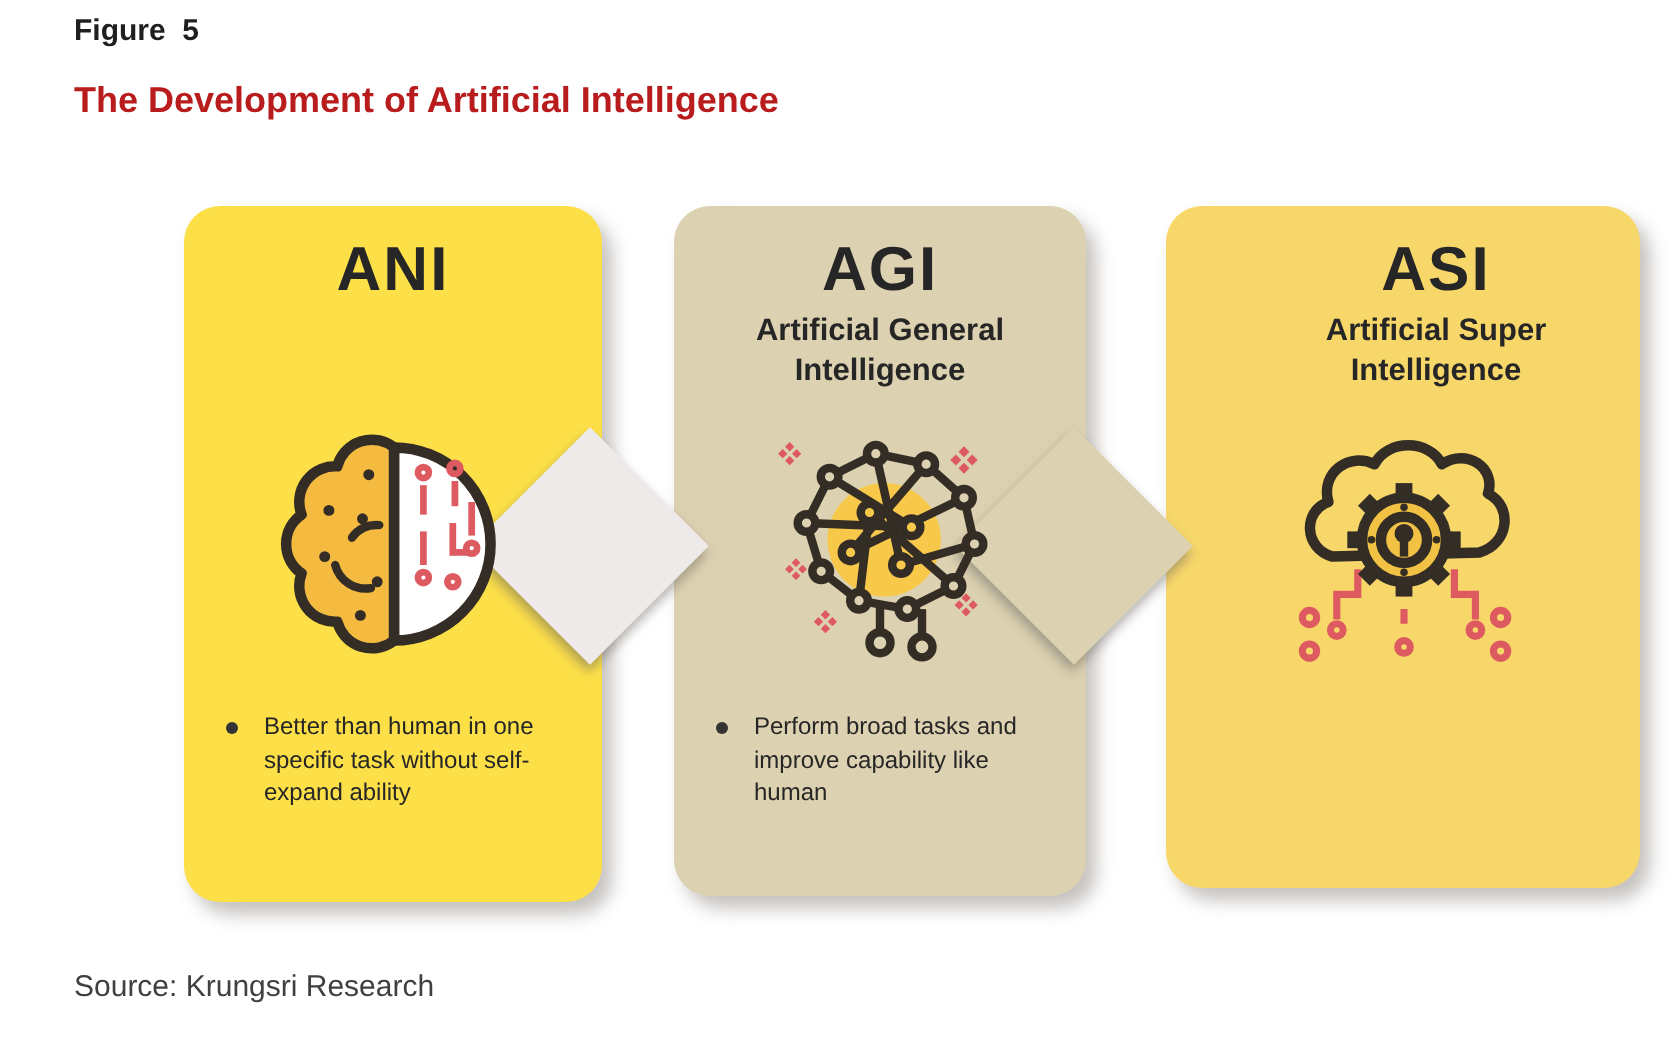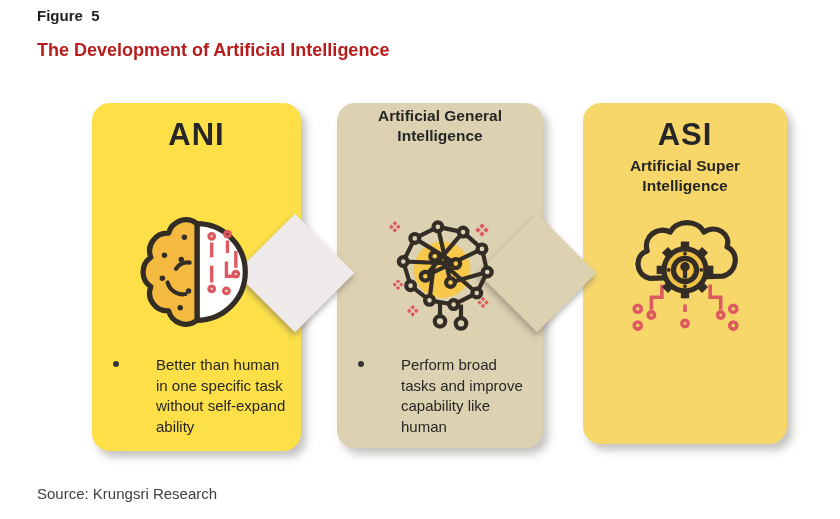--- a/index.html
+++ b/index.html
@@ -15,21 +15,21 @@
   .main-title{
     position:absolute;left:37px;top:40px;
     font-size:18px;font-weight:bold;color:#b91c1c;
   }
   .card{
     position:absolute;top:103px;border-radius:18px;
     box-shadow:5px 6px 9px rgba(125,118,110,0.45);
   }
   .card-ani{left:92px;width:209px;height:348px;background:#fde047;z-index:3;}
   .card-agi{left:337px;width:206px;height:345px;background:#DCD1B0;z-index:2;}
-  .card-asi{left:583px;width:204px;height:341px;background:#F8D76A;z-index:1;}
+  .card-asi{left:583px;width:204px;height:341px;background:#F8D76A;z-index:1;padding-left:33px;}
   .arrow-diamond{
     position:absolute;width:84px;height:84px;top:128px;right:-36px;
     transform:rotate(45deg);
     filter:drop-shadow(2px 3px 3px rgba(110,104,96,0.55));
   }
   .card-ani .arrow-diamond{background:#EDEAE9;}
   .card-agi .arrow-diamond{background:#DCD1B0;}
   .card-head{position:relative;text-align:center;z-index:5;}
   .card-abbr{
     font-size:31px;font-weight:bold;letter-spacing:1px;color:#262626;
@@ -44,21 +44,21 @@
     width:126px;height:126px;z-index:5;
   }
   .bullet-row{
     position:absolute;top:252px;left:21px;right:12px;
     display:flex;gap:13px;align-items:flex-start;z-index:5;
   }
   .bullet-dot{
     width:6px;height:6px;border-radius:50%;background:#333;flex:0 0 6px;margin-top:6px;
   }
   .bullet-text{
-    font-size:15px;line-height:1.38;color:#262626;max-width:162px;text-align:left;margin-left:24px;
+    font-size:12px;line-height:1.38;color:#262626;max-width:162px;text-align:left;
   }
   .source-note{
     position:absolute;left:37px;top:485px;font-size:15px;color:#404040;
   }
 </style>
 </head>
 <body>
 
 <div class="figure-label">Figure  5</div>
 <div class="main-title">The Development of Artificial Intelligence</div>
@@ -100,20 +100,21 @@
   </svg>
   <div class="bullet-row">
     <div class="bullet-dot"></div>
     <div class="bullet-text">Better than human in one specific task without self-expand ability</div>
   </div>
 </div>
 
 <div class="card card-agi">
   <div class="arrow-diamond"></div>
   <div class="card-head">
+    <div class="card-abbr">AGI</div>
     <div class="card-subtitle">Artificial General Intelligence</div>
   </div>
   <svg class="card-icon" viewBox="0 0 120 120">
     <circle cx="62" cy="58" r="27" fill="#F8C84A"></circle>
     <g fill="none" stroke="#332D26" stroke-width="4" stroke-linejoin="round">
       <path d="M36 28 L58 17 L82 22 L100 38 L105 60 L95 80 L73 91 L50 87 L32 73 L25 50 Z"></path>
       <path d="M36 28 L75 52"></path>
         <path d="M25 50 L75 52"></path>
       <path d="M82 22 L46 64"></path>
         <path d="M100 38 L46 64"></path>

